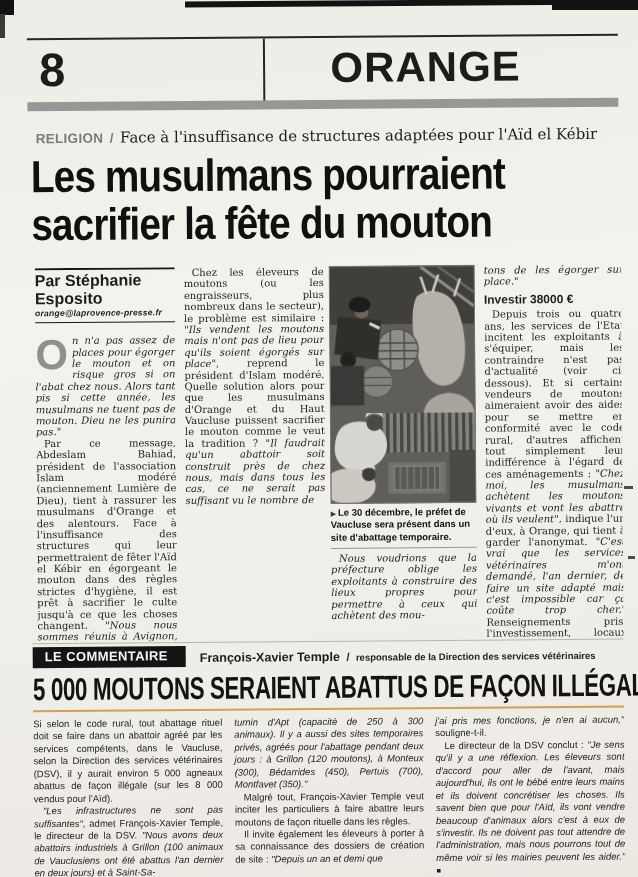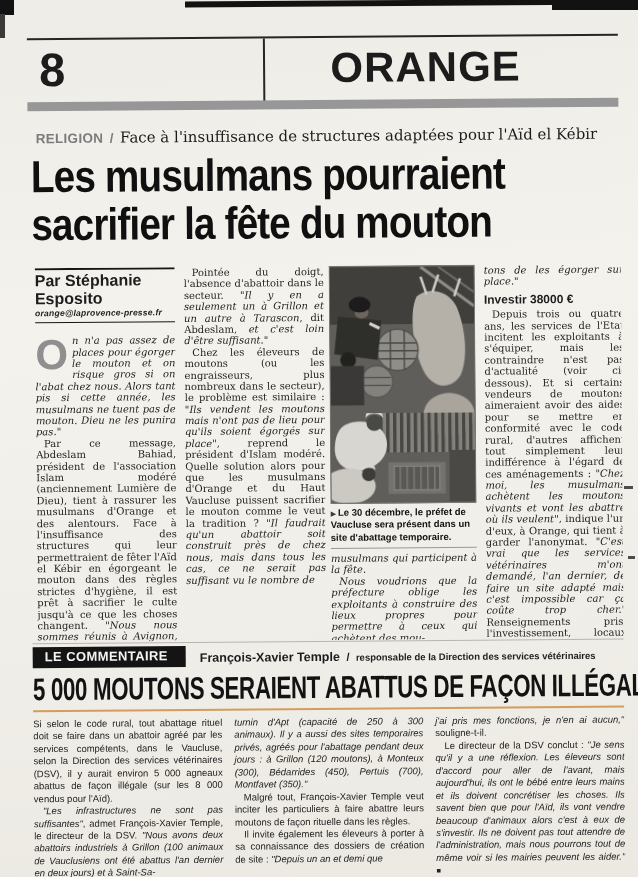--- a/index.html
+++ b/index.html
@@ -119,21 +119,20 @@
       <div class="col">
         <div class="byline">
           <div class="byline-author">Par Stéphanie Esposito</div>
           <div class="byline-email">orange@laprovence-presse.fr</div>
         </div>
         <p class="para"><span class="dropcap">O</span><span class="it">n n'a pas assez de places pour égorger le mouton et on risque gros si on l'abat chez nous. Alors tant pis si cette année, les musulmans ne tuent pas de mouton. Dieu ne les punira pas."</span></p>
         <p class="para ind"><span>Par ce message, Abdeslam Bahiad, président de l'association Islam modéré (anciennement Lumière de Dieu), tient à rassurer les musulmans d'Orange et des alentours. Face à l'insuffisance des structures qui leur permettraient de fêter l'Aïd el Kébir en égorgeant le mouton dans des règles strictes d'hygiène, il est prêt à sacrifier le culte jusqu'à ce que les choses changent. </span><span class="it">"Nous nous sommes réunis à Avignon, avec tous les musulmans du Vaucluse pour discuter de la situation. Et nous sommes d'accord pour permettre à nos amis de ne pas</span></p>
       </div>
 
       <div class="col">
-        <p class="para ind"><span>Pointée du doigt, l'absence d'abattoir dans le secteur. </span><span class="it">"Il y en a seulement un à Grillon et un autre à Tarascon</span><span>, dit Abdeslam, </span><span class="it">et c'est loin d'être suffisant."</span></p>
         <p class="para ind"><span>Chez les éleveurs de moutons (ou les engraisseurs, plus nombreux dans le secteur), le problème est similaire : </span><span class="it">"Ils vendent les moutons mais n'ont pas de lieu pour qu'ils soient égorgés sur place"</span><span>, reprend le président d'Islam modéré. Quelle solution alors pour que les musulmans d'Orange et du Haut Vaucluse puissent sacrifier le mouton comme le veut la tradition ? </span><span class="it">"Il faudrait qu'un abattoir soit construit près de chez nous, mais dans tous les cas, ce ne serait pas suffisant vu le nombre de</span></p>
       </div>
 
       <div class="col colphoto">
         <figure class="photo-fig">
           <svg width="144" height="236" viewBox="0 0 146 238" xmlns="http://www.w3.org/2000/svg">
             <defs>
               <pattern id="pipes" width="7" height="12" patternUnits="userSpaceOnUse">
                 <rect width="3.5" height="12" fill="#52514d"></rect>
                 <rect x="3.5" width="3.5" height="12" fill="#96948e"></rect>
@@ -192,21 +191,20 @@
               <line x1="91" y1="202" x2="91" y2="226" stroke="#8a8984"></line>
               <line x1="98" y1="202" x2="98" y2="226" stroke="#8a8984"></line>
               <line x1="105" y1="202" x2="105" y2="226" stroke="#8a8984"></line>
             </g>
           </svg>
         </figure>
         <div class="caption">
           <span class="cap-arrow">▶</span><span>Le 30 décembre, le préfet de Vaucluse sera présent dans un site d'abattage temporaire.</span>
         </div>
         <div class="cap-rule"></div>
-        <p class="para"><span class="it">musulmans qui participent à la fête.</span></p>
         <p class="para ind"><span class="it">Nous voudrions que la préfecture oblige les exploitants à construire des lieux propres pour permettre à ceux qui achètent des mou-</span></p>
       </div>
 
       <div class="col">
         <p class="para"><span class="it">tons de les égorger sur place."</span></p>
         <h3 class="subhead">Investir 38000 €</h3>
         <p class="para ind"><span>Depuis trois ou quatre ans, les services de l'Etat incitent les exploitants à s'équiper, mais les contraindre n'est pas d'actualité (voir ci-dessous). Et si certains vendeurs de moutons aimeraient avoir des aides pour se mettre en conformité avec le code rural, d'autres affichent tout simplement leur indifférence à l'égard de ces aménagements : </span><span class="it">"Chez moi, les musulmans achètent les moutons vivants et vont les abattre où ils veulent"</span><span>, indique l'un d'eux, à Orange, qui tient à garder l'anonymat. </span><span class="it">"C'est vrai que les services vétérinaires m'ont demandé, l'an dernier, de faire un site adapté mais c'est impossible car ça coûte trop cher."</span><span> Renseignements pris, l'investissement, locaux non compris, s'élèverait à environ 38000 €. </span></p>
       </div>
 
     </div>

